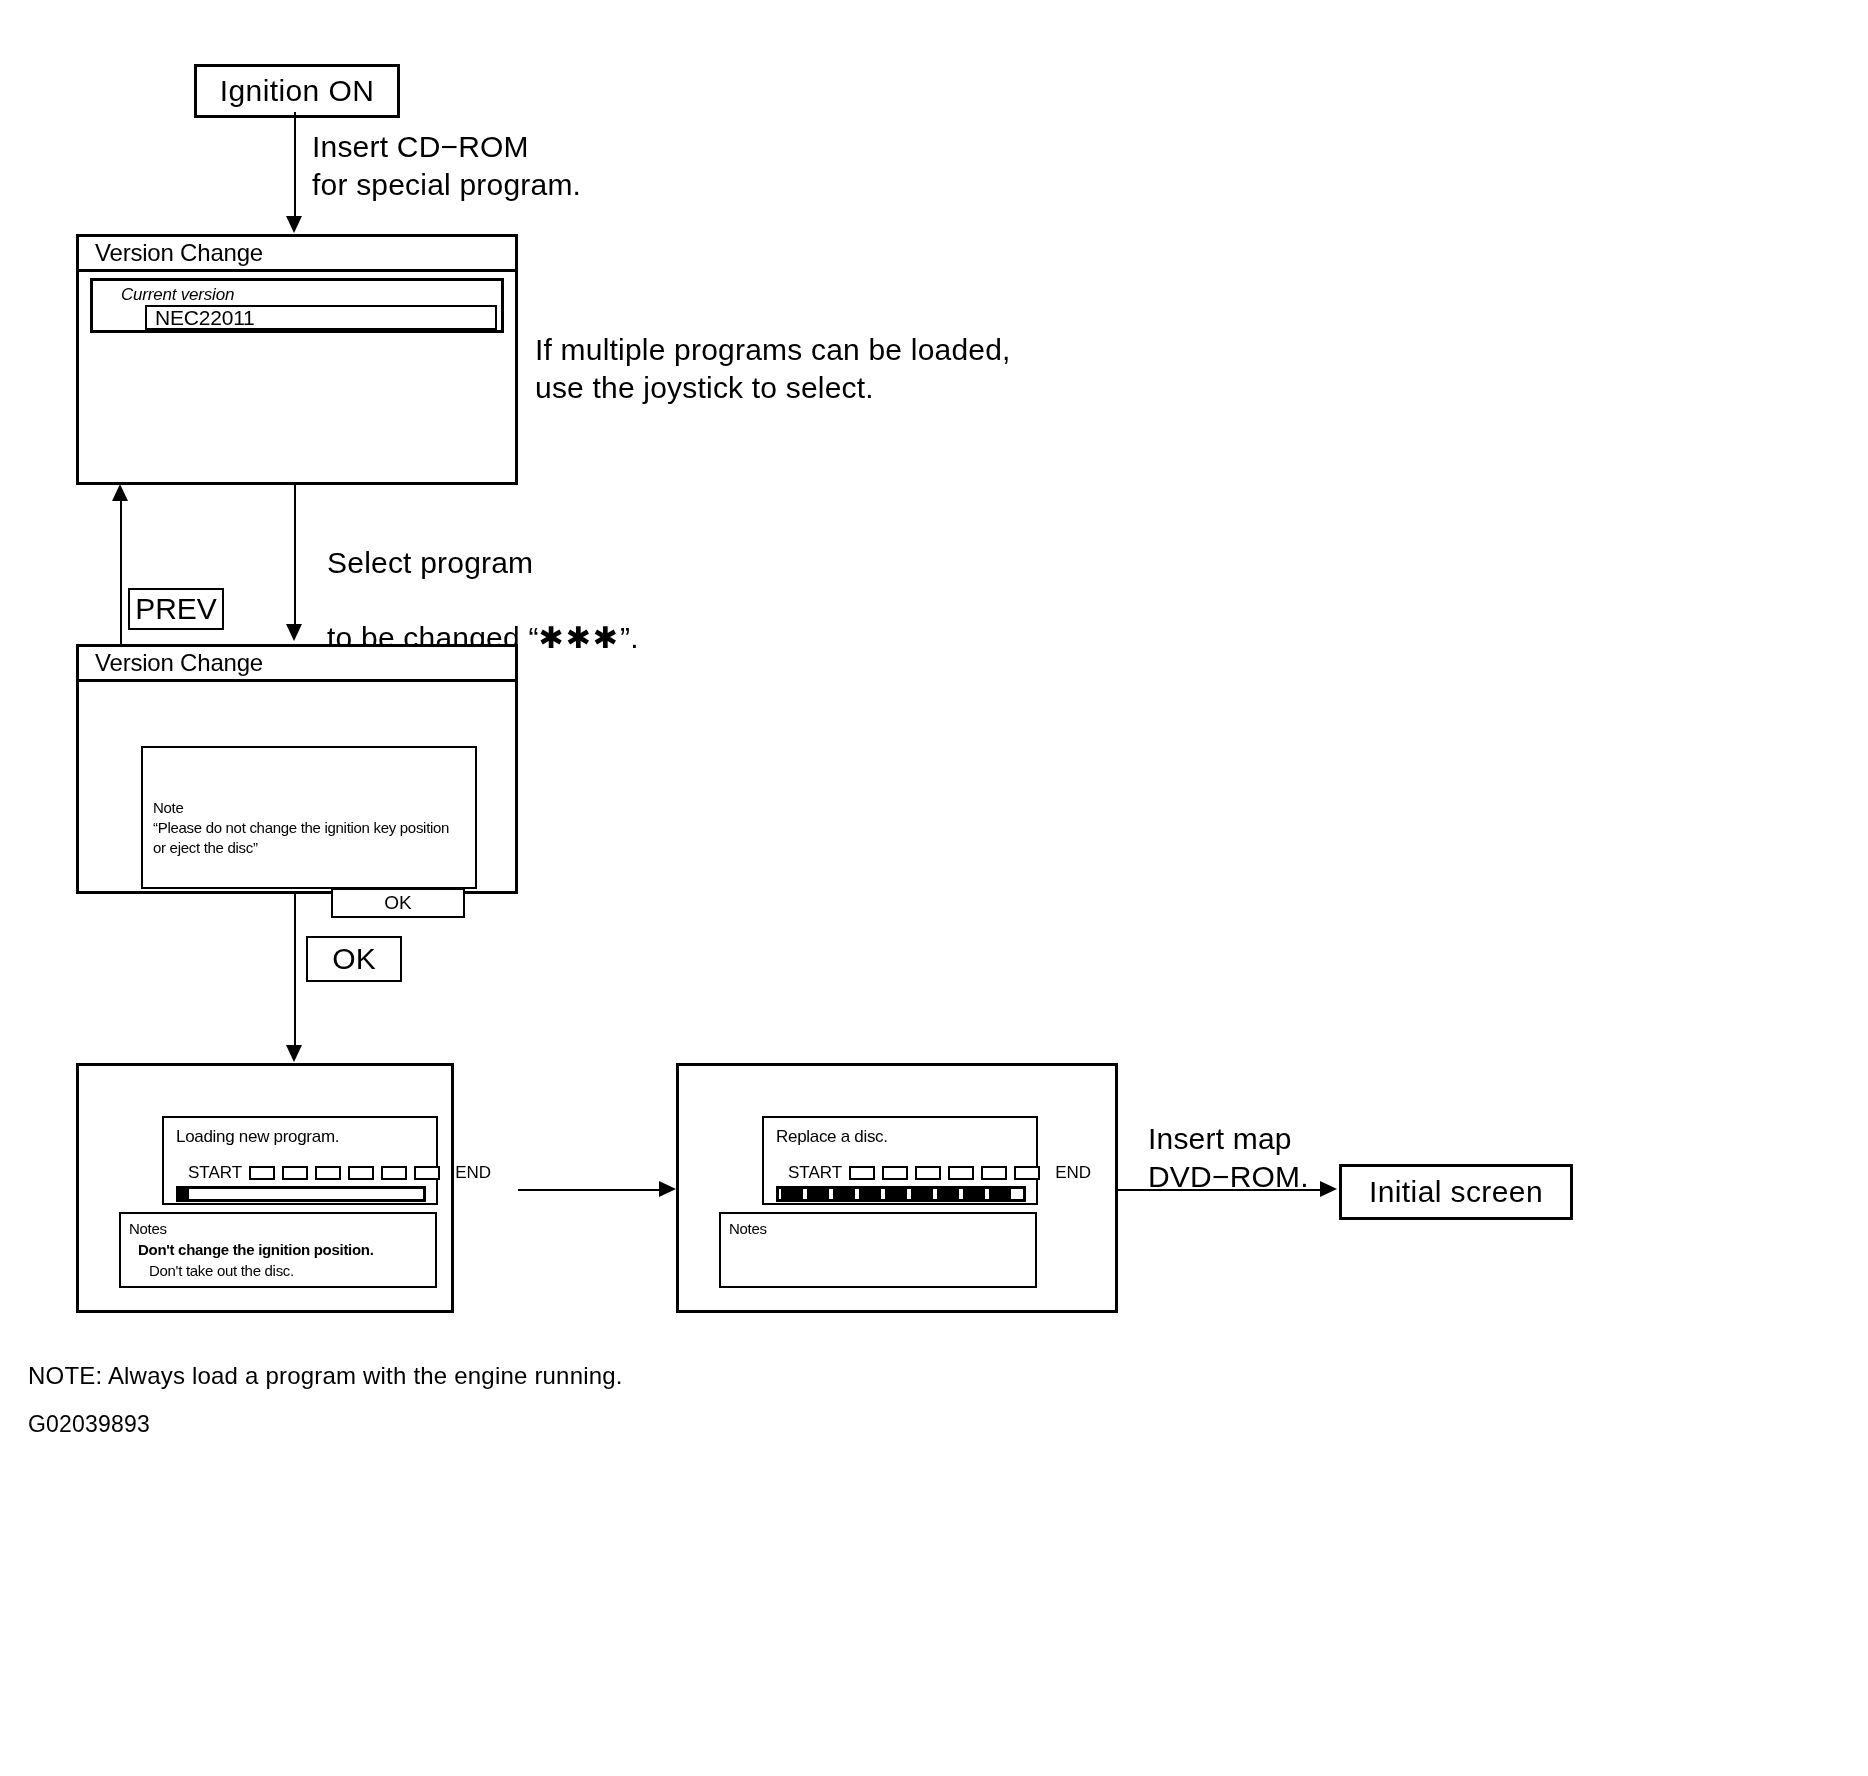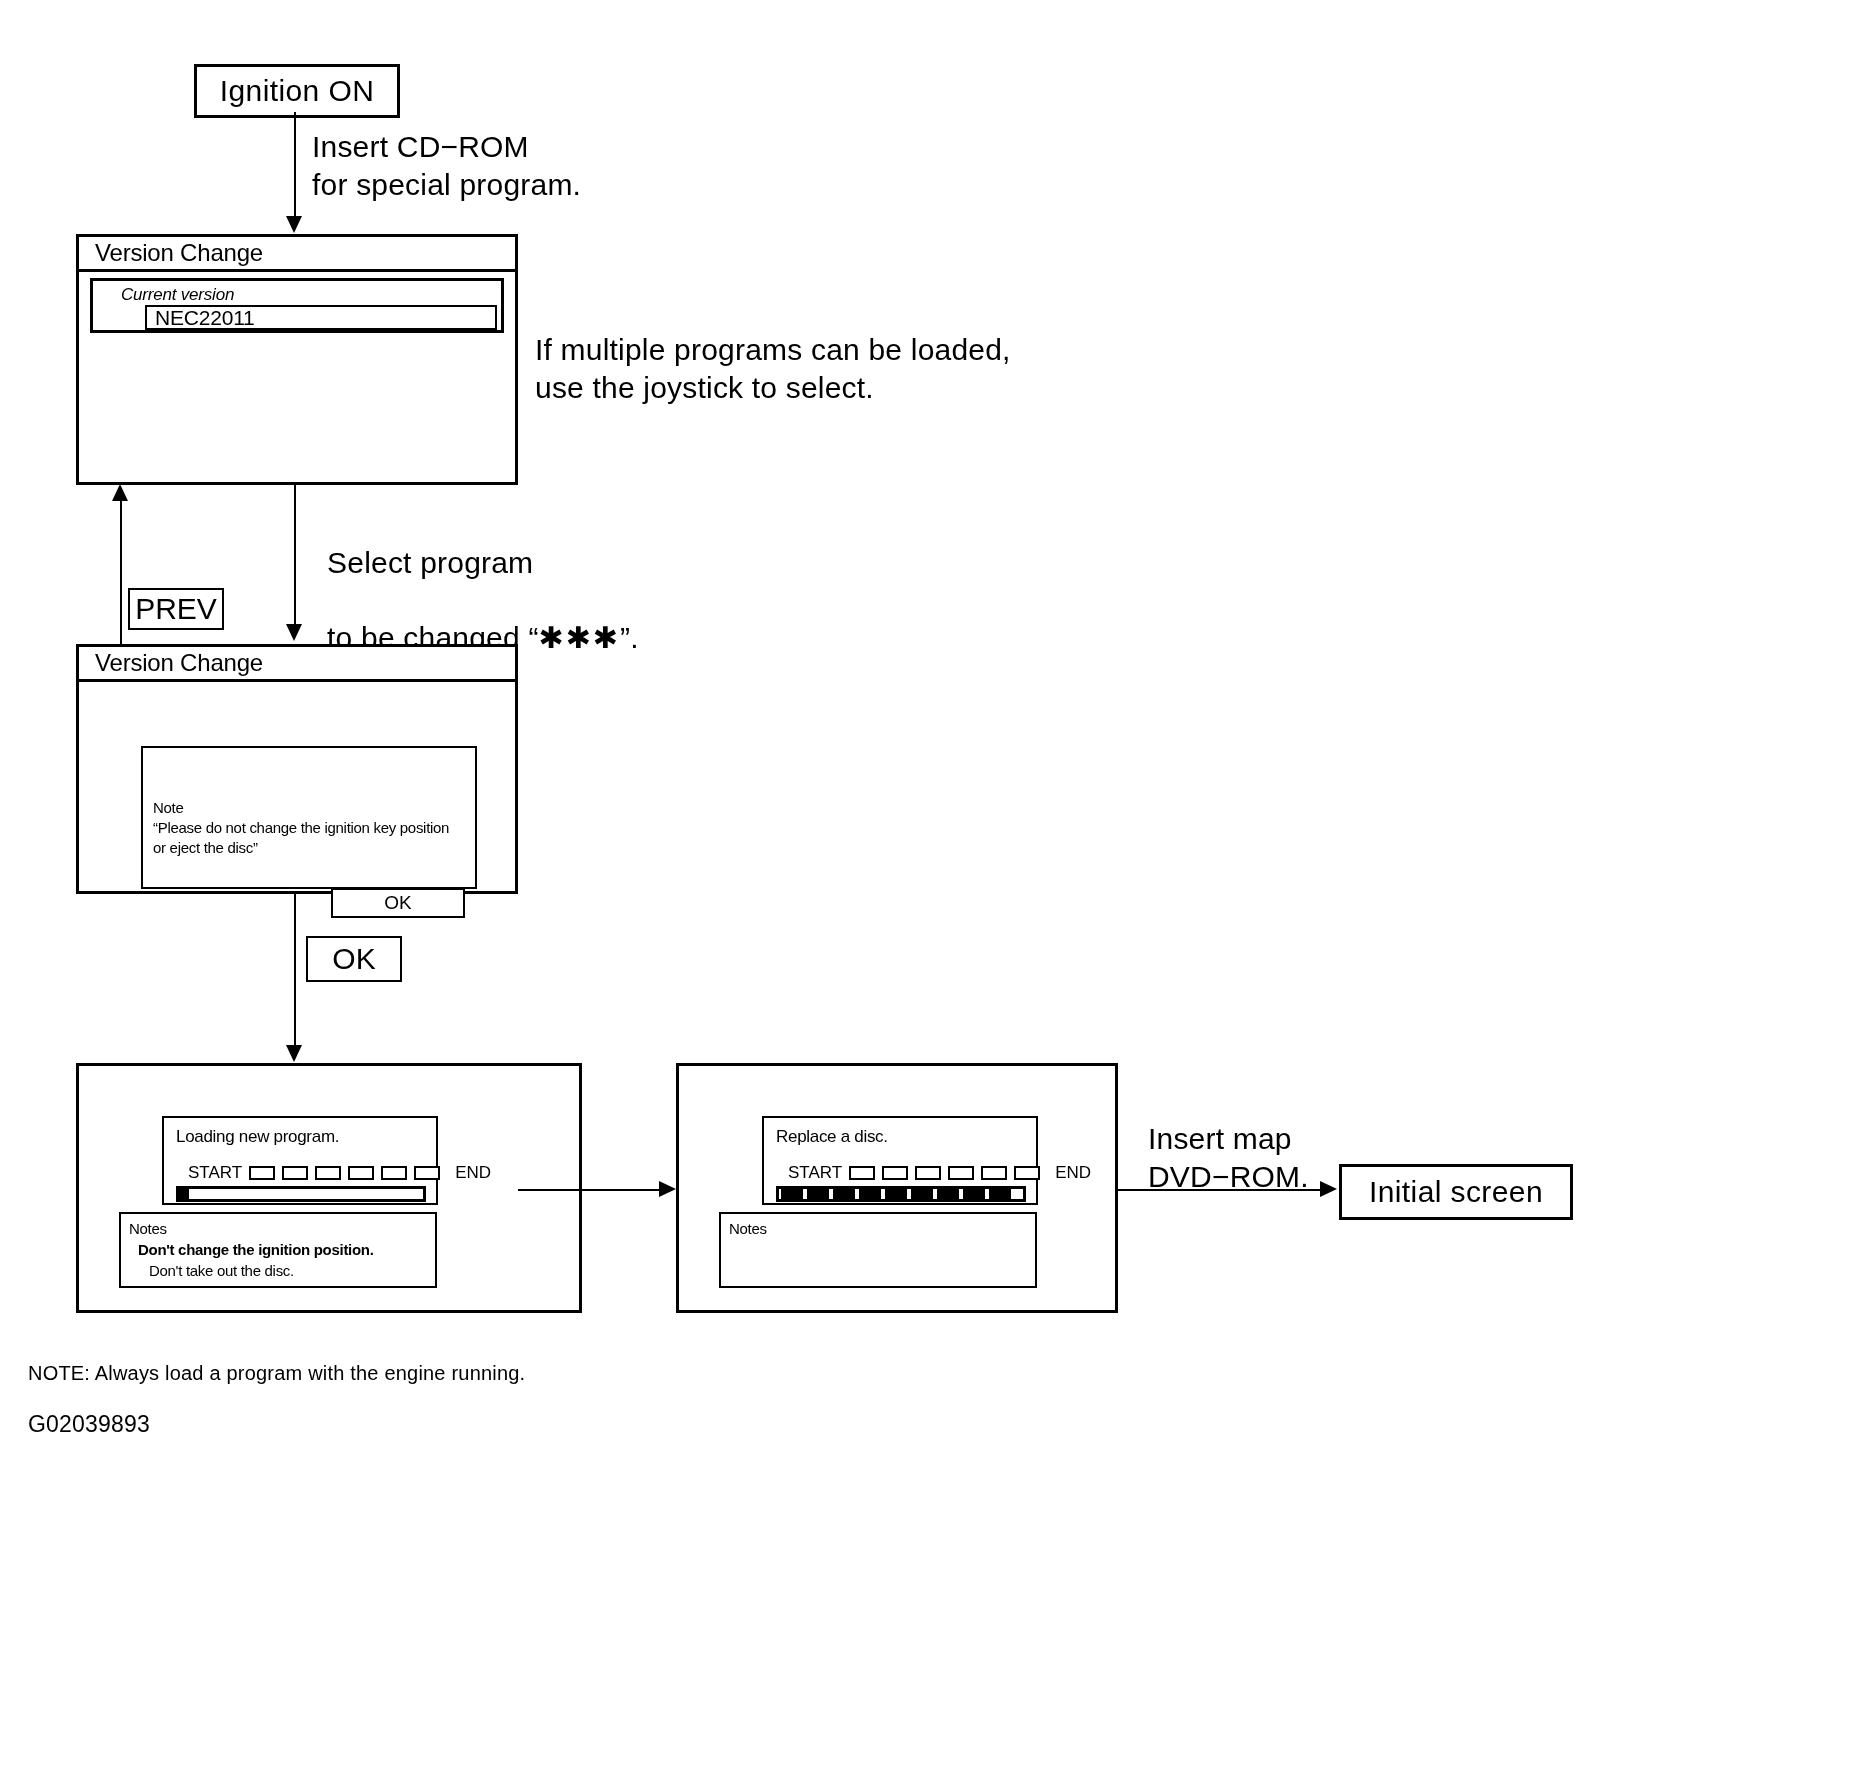--- a/index.html
+++ b/index.html
@@ -30,21 +30,21 @@
   .inner{position:absolute;border:3px solid #000;background:#fff;box-sizing:border-box;}
   .field{
     position:absolute;border:2px solid #000;background:#fff;box-sizing:border-box;
     font-size:21px;line-height:1;display:flex;align-items:center;padding-left:8px;
     letter-spacing:-0.2px;
   }
   .smalltxt{position:absolute;font-size:17px;line-height:1.25;letter-spacing:-0.2px;white-space:pre;}
   .tinytxt{position:absolute;font-size:15px;line-height:1.3;letter-spacing:-0.3px;white-space:pre;}
   
   .freetxt{position:absolute;font-size:30px;line-height:1.25;white-space:pre;letter-spacing:.2px;}
-  .notetxt{position:absolute;font-size:20px;white-space:pre;letter-spacing:.2px;}
+  .notetxt{position:absolute;font-size:24px;white-space:pre;letter-spacing:.2px;}
   .idtxt{position:absolute;font-size:23px;white-space:pre;letter-spacing:.2px;}
   
   .vline{position:absolute;width:0;border-left:2.5px solid #000;}
   .hline{position:absolute;height:0;border-top:2.5px solid #000;}
   .arrow-d{position:absolute;width:0;height:0;
     border-left:8px solid transparent;border-right:8px solid transparent;border-top:17px solid #000;}
   .arrow-u{position:absolute;width:0;height:0;
     border-left:8px solid transparent;border-right:8px solid transparent;border-bottom:17px solid #000;}
   .arrow-r{position:absolute;width:0;height:0;
     border-top:8px solid transparent;border-bottom:8px solid transparent;border-left:17px solid #000;}
@@ -116,21 +116,21 @@
     </div>
   </div>
 </div>
 
 <div class="vline" style="left:294px;top:894px;height:155px;"></div>
 <div class="arrow-d" style="left:286px;top:1045px;"></div>
 <div class="labelbox" style="left:306px;top:936px;width:92px;height:42px;">
   <span>OK</span>
 </div>
 
-<div class="dialog" style="left:76px;top:1063px;width:506px;height:250px;">
+<div class="dialog" style="left:76px;top:1063px;width:378px;height:250px;">
   <div class="dlg-body" style="position:relative;height:100%;">
 
     <div class="inner" style="left:83px;top:50px;width:276px;height:89px;border-width:2.5px;">
       <div class="tinytxt" style="left:12px;top:8px;font-size:17px;">Loading new program.</div>
 
       <div class="seg-row" style="left:24px;top:45px;">
         <span class="seg-label">START</span>
         <span class="seg"></span>
         <span class="seg"></span>
         <span class="seg"></span>

